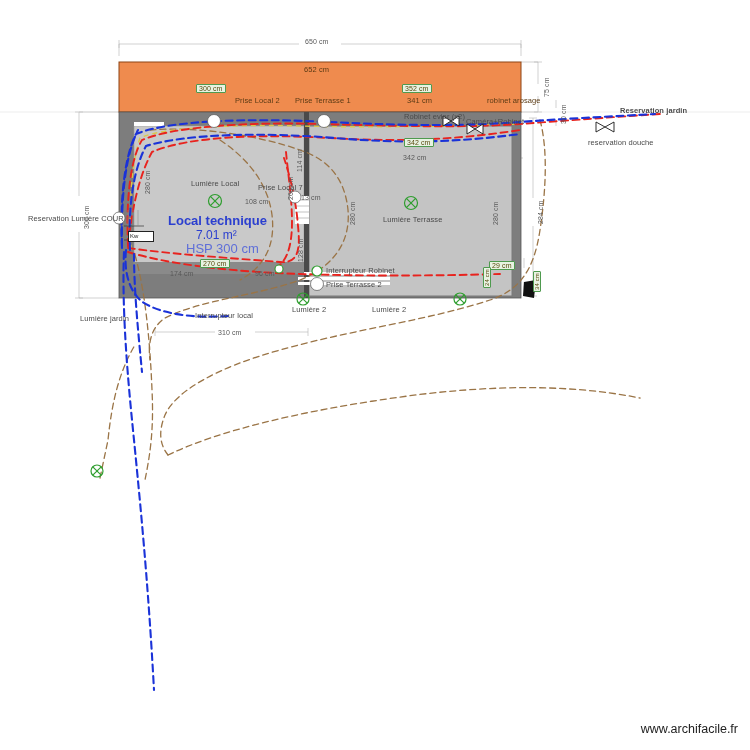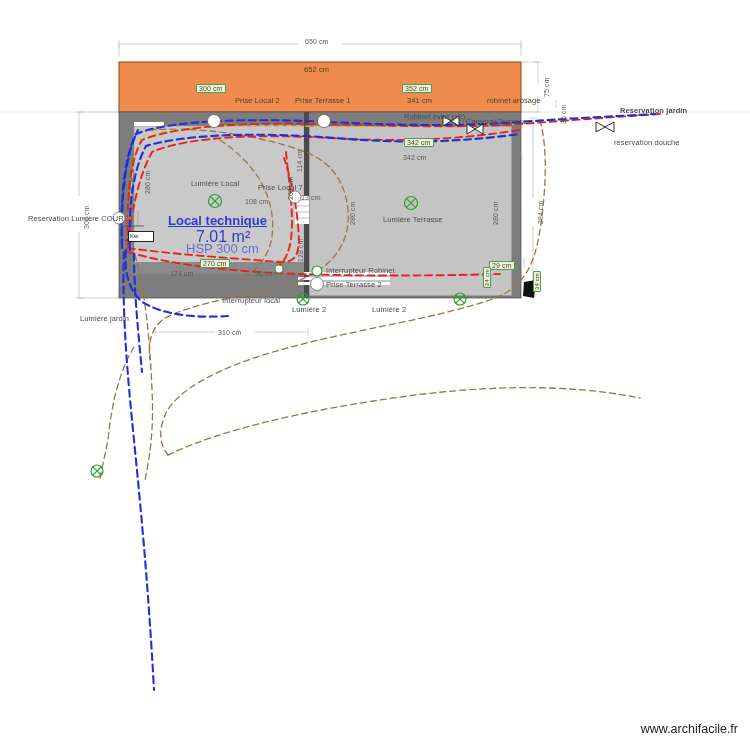--- a/index.html
+++ b/index.html
@@ -64,21 +64,21 @@
     position: absolute;
     color: #2b3fcf;
     font-weight: bold;
     font-size: 13px;
     white-space: nowrap;
     font-family: "Liberation Sans", sans-serif;
   }
   .room-area {
     position: absolute;
     color: #2b3fcf;
-    font-size: 16px;
+    font-size: 12px;
     white-space: nowrap;
   }
   .room-hsp {
     position: absolute;
     color: #5f6fd8;
     font-size: 13px;
     white-space: nowrap;
   }
   #footer-credit {
     position: absolute;
@@ -307,49 +307,49 @@
 <div class="lbl orange-txt" style="left:189px; top:97px;padding-left:46px;">Prise Local 2</div>
 <div class="lbl orange-txt" style="left:295px; top:97px;">Prise Terrasse 1</div>
 <div class="lbl badge" style="left:402px; top:84px;">352 cm</div>
 <div class="lbl orange-txt" style="left:407px; top:97px;">341 cm</div>
 <div class="lbl orange-txt" style="left:487px; top:97px;">robinet arosage</div>
 
 <div class="lbl dim vert" style="left:543px; top:97px;">75 cm</div>
 <div class="lbl dim vert" style="left:560px; top:124px;">30 cm</div>
 
 <div class="lbl" style="left:404px; top:113px;">Robinet evier (x2)</div>
-<div class="lbl" style="left:466px; top:118px;">Caméra+Terrasse</div>
+<div class="lbl" style="left:466px; top:118px;">Caméra+Robinet</div>
 <div class="lbl badge" style="left:404px; top:138px;">342 cm</div>
 <div class="lbl dim" style="left:403px; top:154px;">342 cm</div>
 
 <div class="lbl" style="left:620px; top:107px;font-weight:bold;">Reservation jardin</div>
-<div class="lbl" style="left:588px; top:139px;margin-left:26px;">reservation douche</div>
+<div class="lbl" style="left:588px; top:139px;">reservation douche</div>
 <div class="lbl dim vert" style="left:537px; top:224px;">284 cm</div>
 
 <div class="lbl" style="left:28px; top:215px;">Reservation Lumière COUR</div>
 <div class="lbl dim vert" style="left:83px; top:229px;">300 cm</div>
 <div class="lbl dim vert" style="left:144px; top:194px;">280 cm</div>
 
-<div class="room-title" style="left:168px; top:213px;text-decoration:underline;">Local technique</div>
+<div class="room-title" style="left:168px; top:213px;">Local technique</div>
 <div class="room-area" style="left:196px; top:228px;">7.01 m²</div>
 <div class="room-hsp" style="left:186px; top:241px;">HSP 300 cm</div>
 
 <div class="lbl" style="left:191px; top:180px;text-align:right;">Lumière Local</div>
 <div class="lbl dim" style="left:245px; top:198px;">108 cm</div>
 <div class="lbl" style="left:258px; top:184px;">Prise Local 7</div>
 <div class="lbl dim" style="left:301px; top:194px;">13 cm</div>
 
 <div class="lbl dim vert" style="left:296px; top:172px;">114 cm</div>
 <div class="lbl dim vert" style="left:287px; top:200px;">260 cm</div>
 <div class="lbl dim vert" style="left:297px; top:262px;">128 cm</div>
 
 <div class="lbl badge" style="left:200px; top:259px;">270 cm</div>
 <div class="lbl dim" style="left:170px; top:270px;">174 cm</div>
 <div class="lbl dim" style="left:255px; top:270px;">96 cm</div>
-<div class="lbl" style="left:195px; top:297px;margin-left:27px;">Interrupteur local</div>
+<div class="lbl" style="left:195px; top:312px;">Interrupteur local</div>
 
 <div class="lbl dim vert" style="left:349px; top:225px;">280 cm</div>
 <div class="lbl dim vert" style="left:492px; top:225px;">280 cm</div>
 <div class="lbl" style="left:383px; top:216px;">Lumière Terrasse</div>
 <div class="lbl" style="left:326px; top:267px;">Interrupteur Robinet</div>
 <div class="lbl" style="left:326px; top:281px;">Prise Terrasse 2</div>
 
 <div class="lbl badge" style="left:489px; top:261px;">29 cm</div>
 <div class="lbl badge-vert" style="left:483px; top:288px;">24 cm</div>
 <div class="lbl badge-vert" style="left:533px; top:292px;">34 cm</div>

